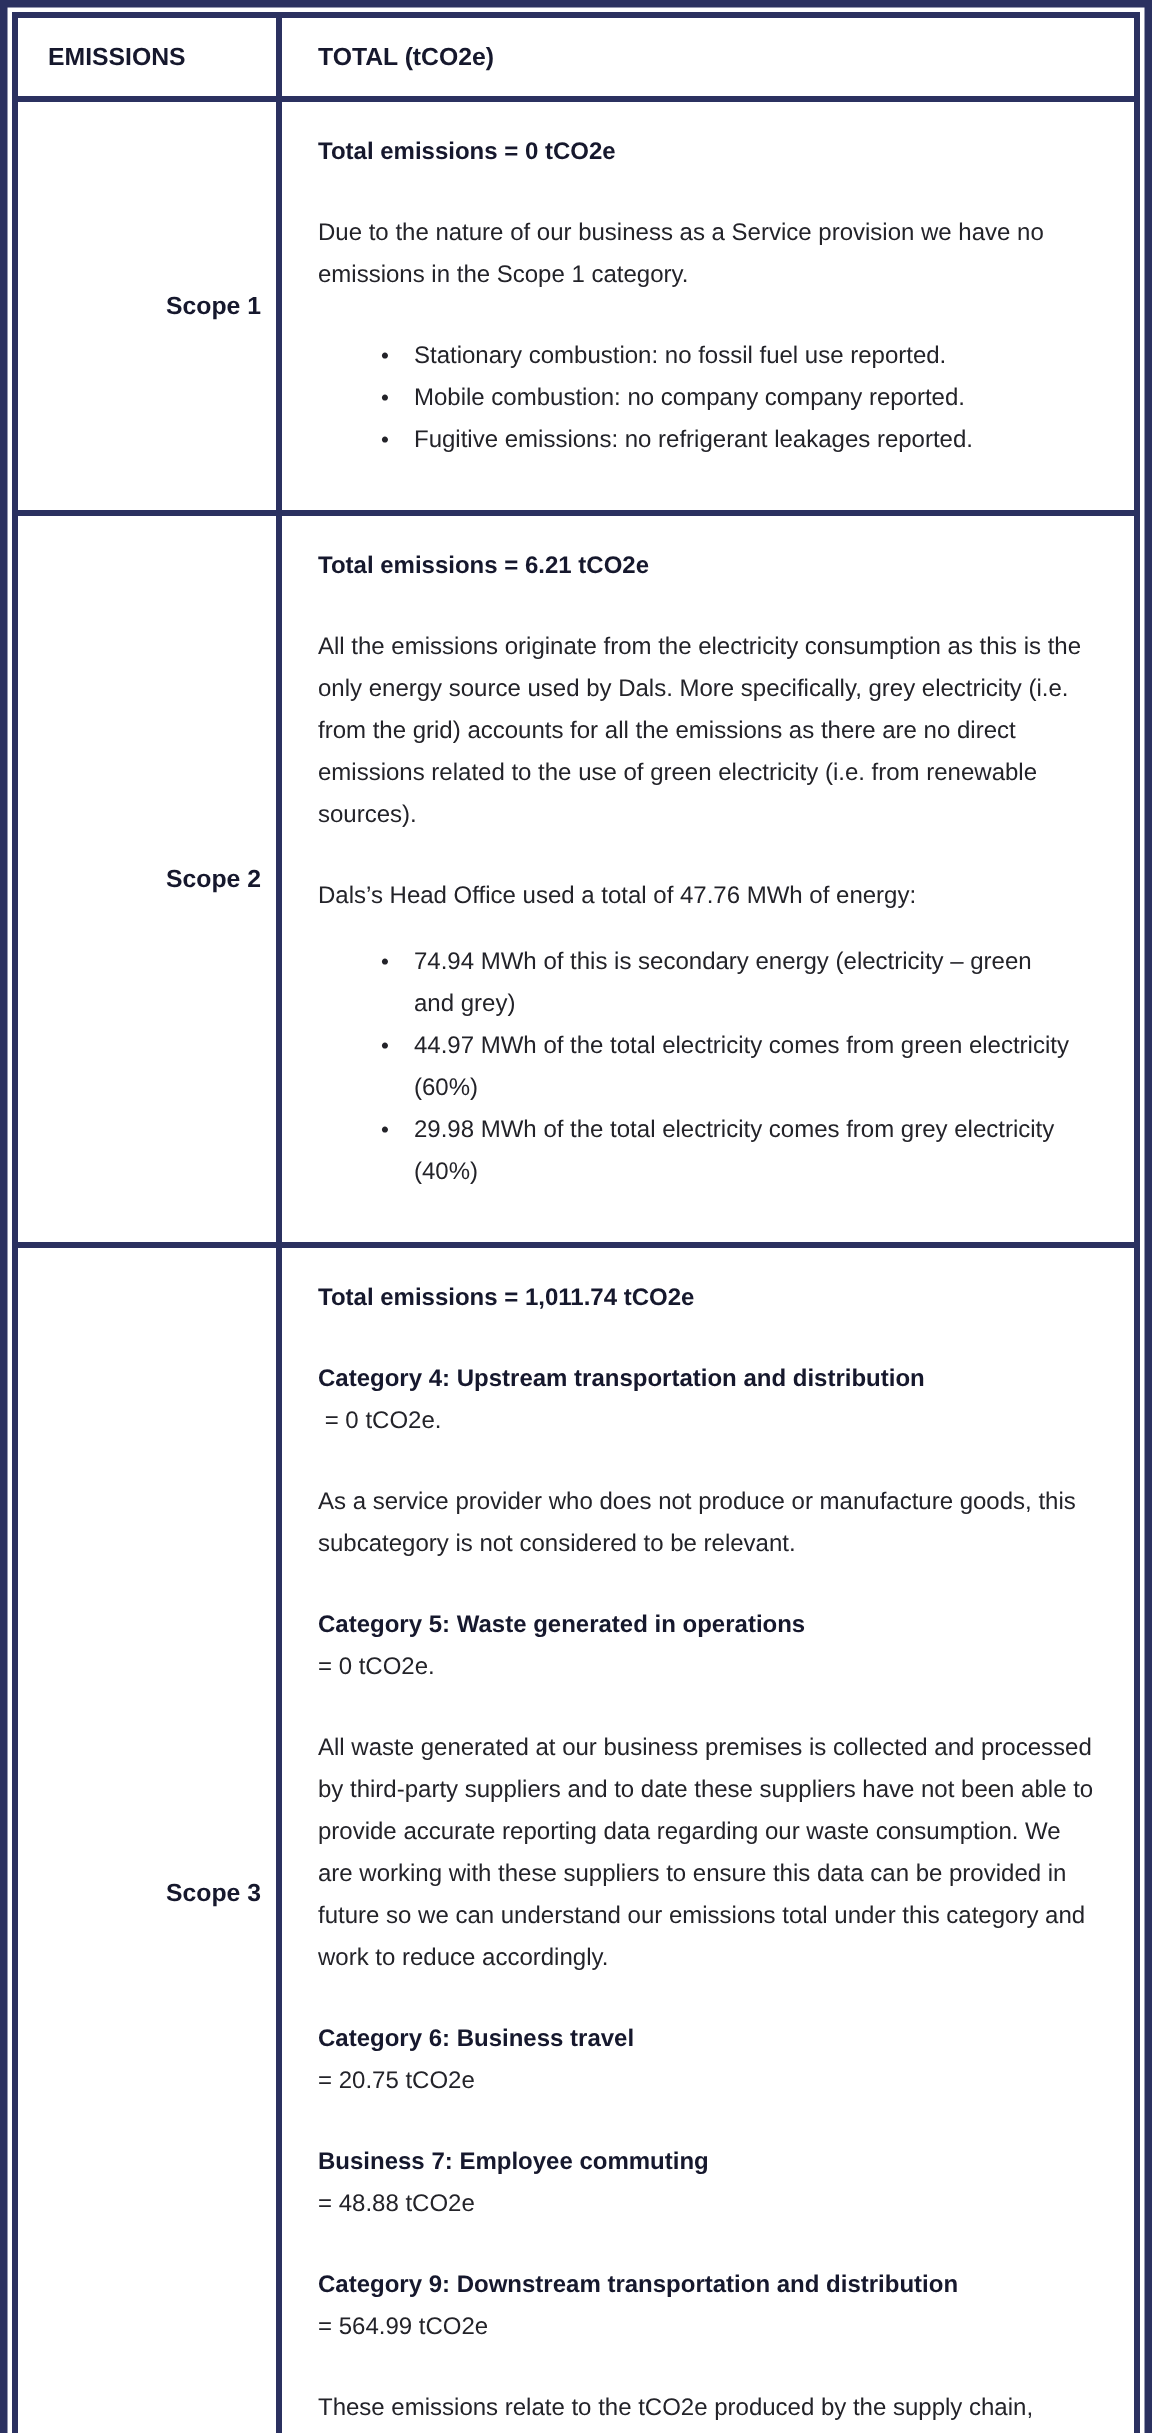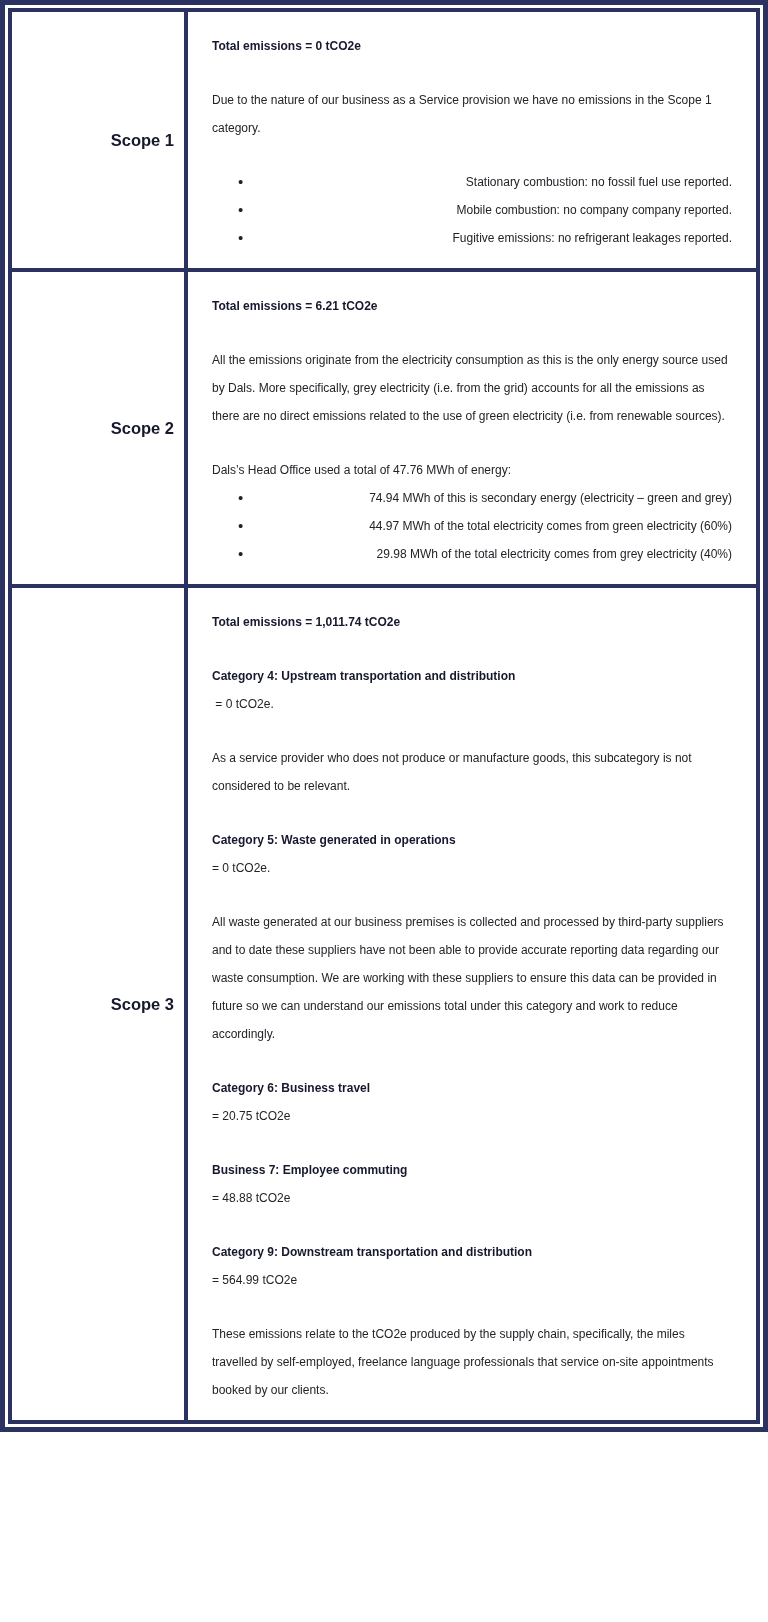--- a/index.html
+++ b/index.html
@@ -48,43 +48,42 @@
   td.label-col {
     width: 176px;
     padding: 10px 10px 10px 20px;
     font-weight: bold;
     font-size: 16.5px;
     color: var(--ink-bold);
     text-align: right;
   }
   td.content-col {
     padding: 20px 24px 16px 24px;
-    font-size: 12px;
+    font-size: 16px;
     line-height: 28px;
   }
   td.header-cell {
     height: 56px;
     font-weight: bold;
     font-size: 16.5px;
     color: var(--ink-bold);
     padding-left: 20px;
   }
   td.header-cell.right { padding-left: 24px; }
   .b {
     font-weight: bold;
     color: var(--ink-bold);
   }
   .block { margin: 0 0 26px 0; }
   .block:last-child { margin-bottom: 0; }
   .val { white-space: pre-wrap; }
   ul.dots {
     list-style: none;
-    margin: 0;
+    margin: 16px;
     padding: 0 0 0 26px;
-    text-align: right;
   }
   ul.dots li {
     position: relative;
     padding-left: 22px;
   }
   ul.dots li::before {
     content: "\2022";
     position: absolute;
     left: 0;
     top: 0;
@@ -93,20 +92,24 @@
 </style>
 </head>
 <body>
 
 <div class="page">
   <div class="frame">
 
 
     <table class="emissions">
       <tbody>
+          <tr>
+        <td class="header-cell">EMISSIONS</td>
+        <td class="header-cell right">TOTAL (tCO2e)</td>
+      </tr>
 
       <tr>
         <td class="label-col">Scope 1</td>
         <td class="content-col">
           <div class="block b">Total emissions = 0 tCO2e</div>
           <p class="block">Due to the nature of our business as a Service provision we have no emissions in the Scope 1 category.</p>
           <ul class="dots">
             <li>Stationary combustion: no fossil fuel use reported.</li>
             <li>Mobile combustion: no company company reported.</li>
             <li>Fugitive emissions: no refrigerant leakages reported.</li>

